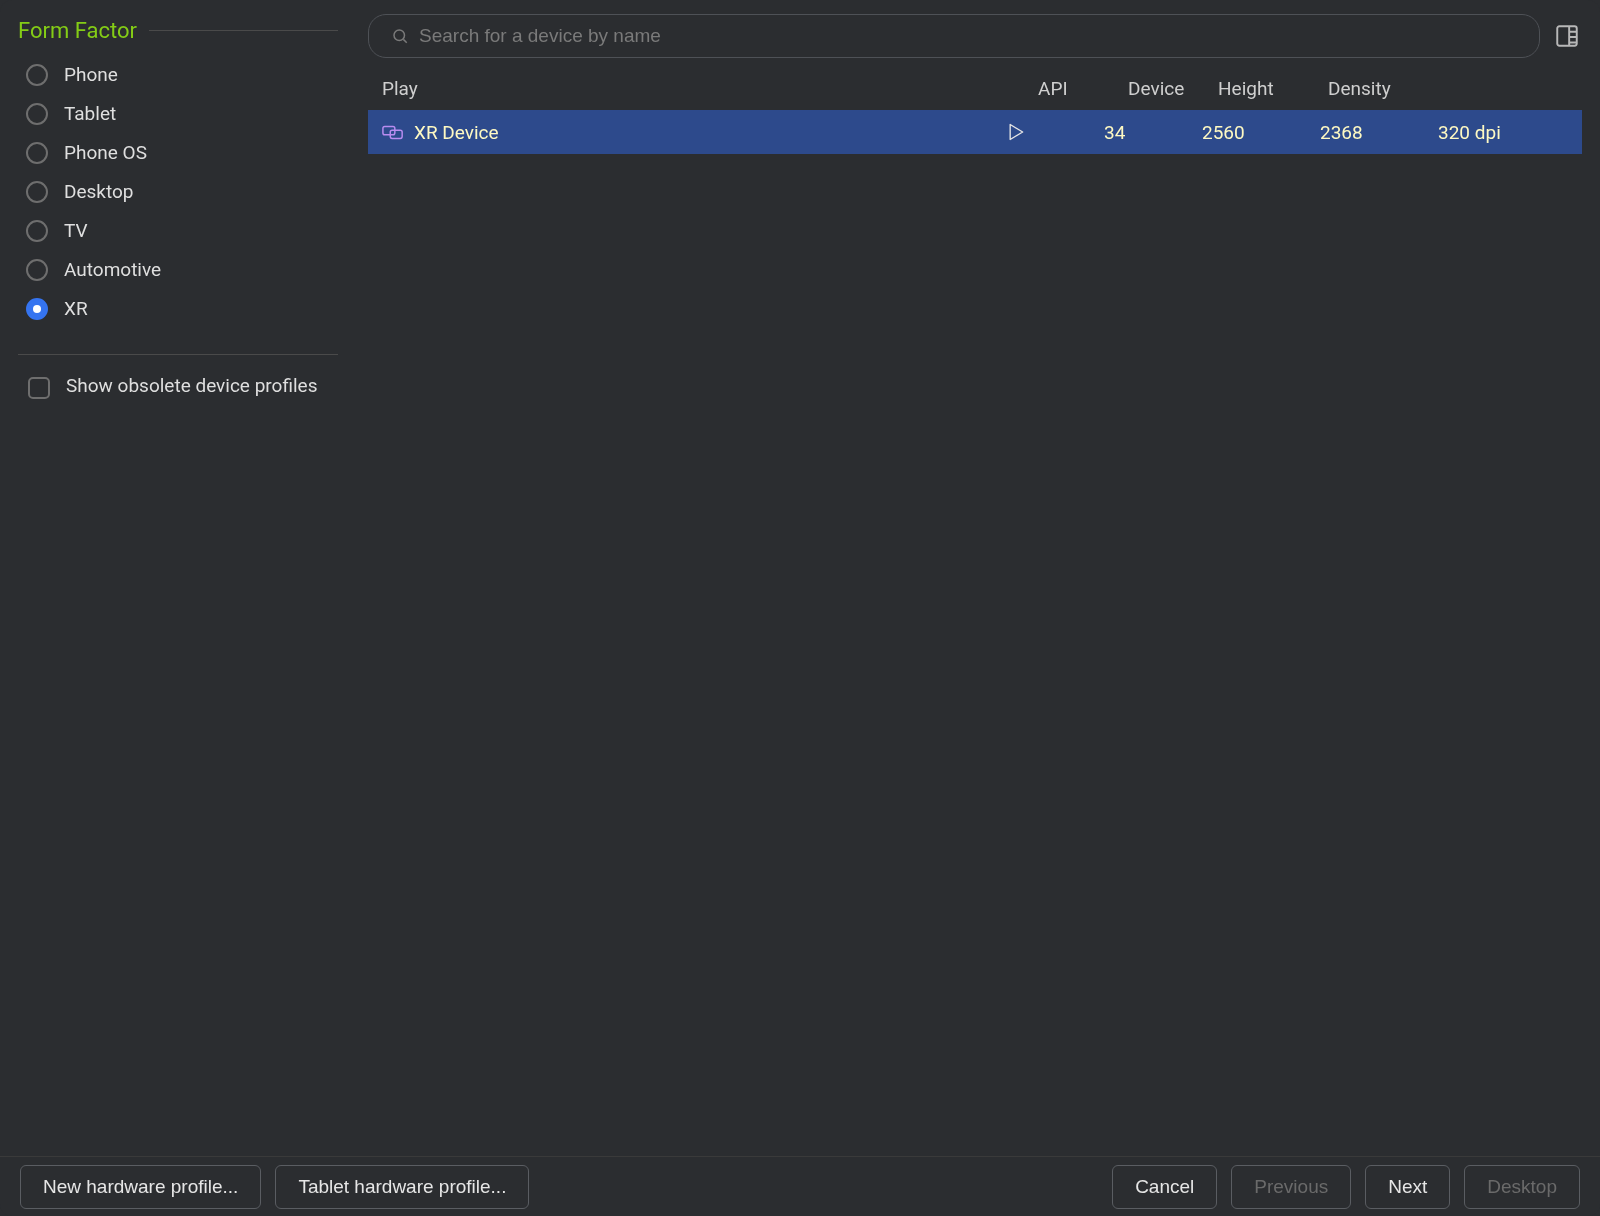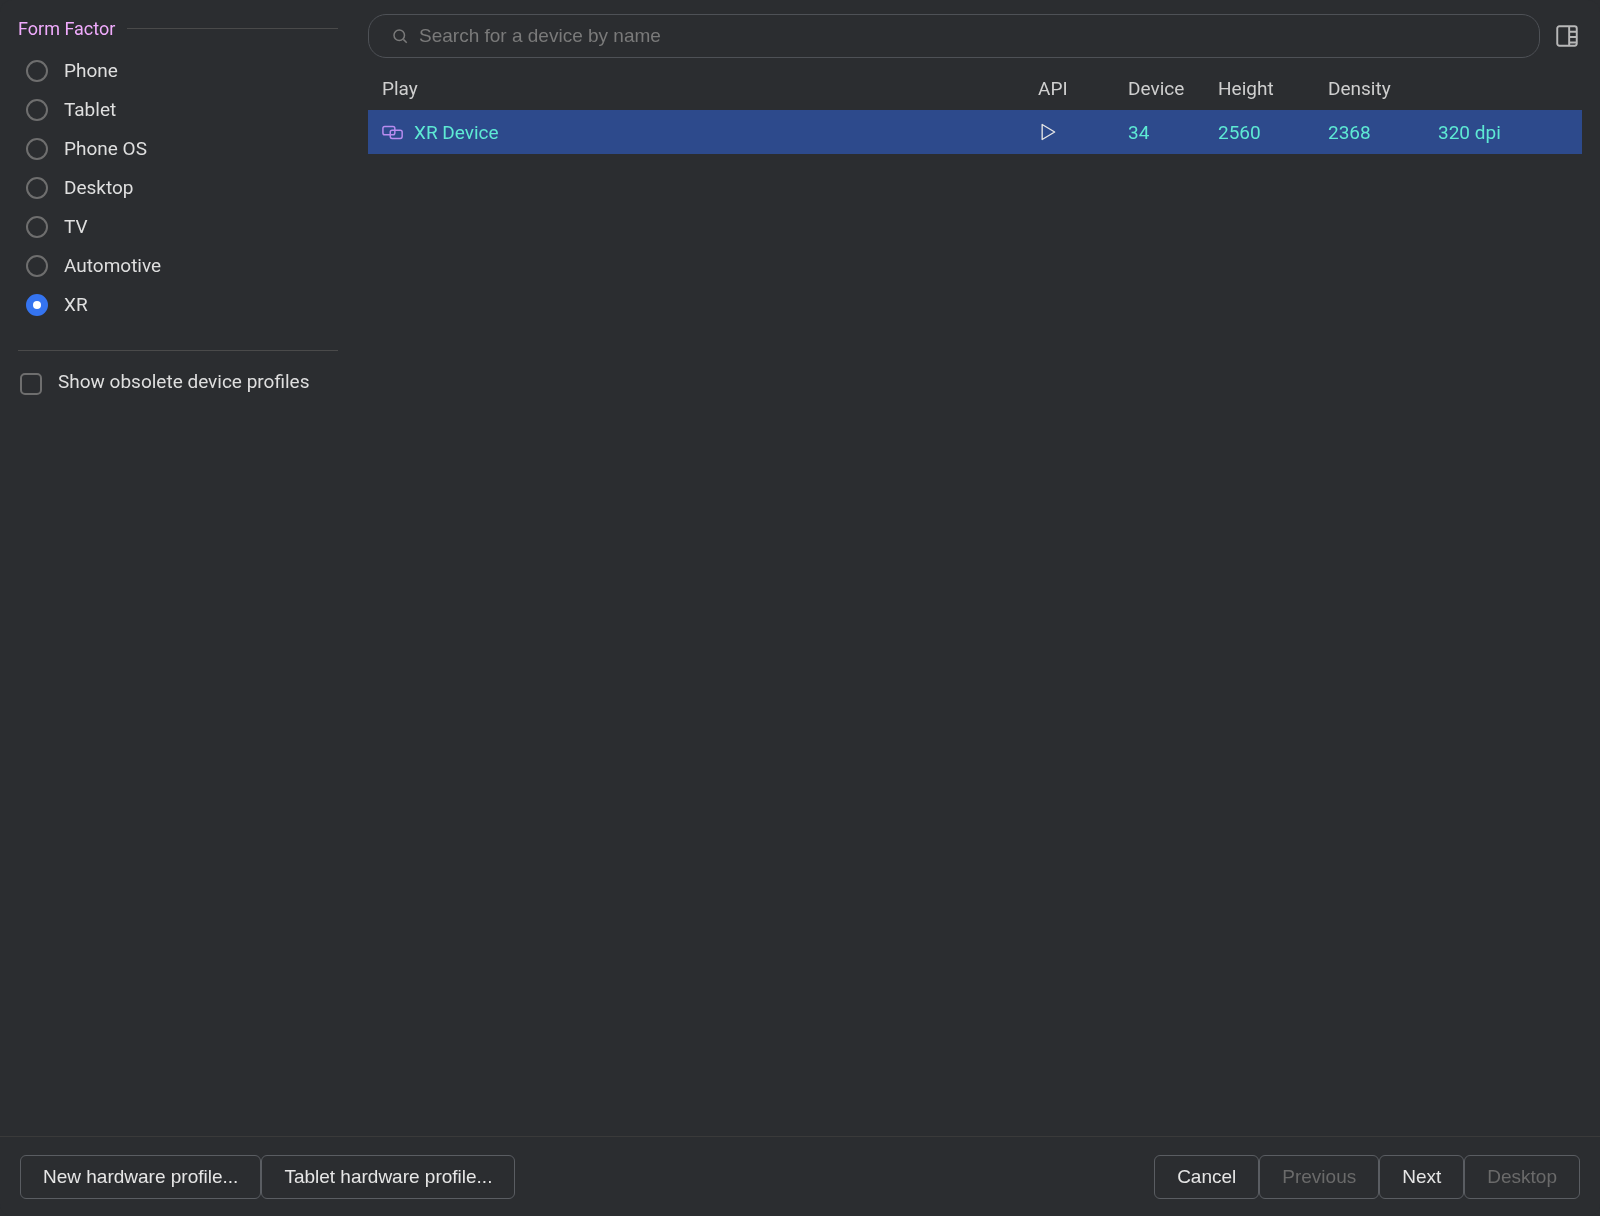--- a/index.html
+++ b/index.html
@@ -64,22 +64,22 @@
       display: flex;
       flex-direction: column;
       flex-shrink: 0;
     }
     .section-header {
       display: flex;
       align-items: center;
       margin-bottom: 14px;
     }
     .section-title {
-      font-size: 18px;
-      color: #f0abfc;
+      font-size: 22px;
+      color: #84cc16;
       white-space: nowrap;
     }
     .section-line {
       flex: 1;
       height: 1px;
       background: #4a4a4a;
       margin-left: 12px;
     }
     .radio-list {
       display: flex;
@@ -122,21 +122,21 @@
     }
     .hr {
       height: 1px;
       background: #4a4a4a;
       margin: 28px 0 18px 0;
     }
     .checkbox-row {
       display: flex;
       align-items: flex-start;
       gap: 16px;
-      margin-left: 2px;
+      margin-left: 10px;
       cursor: pointer;
     }
     .checkbox {
       width: 22px;
       height: 22px;
       border: 2px solid #6e6e6e;
       border-radius: 5px;
       flex-shrink: 0;
       margin-top: 4px;
     }
@@ -201,37 +201,39 @@
       padding: 0 14px;
       height: 44px;
     }
     .thead {
       color: #cfcfcf;
       font-size: 19px;
     }
     .thead .col-name { padding-left: 28px; }
     .trow {
       font-size: 19px;
-      color: #5eead4;
+      color: #fef9c3;
+      gap: 8px;
     }
     .trow.selected {
       background: #2d4a8c;
     }
     .cell { white-space: nowrap; }
     .col-play, .col-api, .col-width, .col-height, .col-density { text-align: left; }
     .name-cell {
       display: flex;
       align-items: center;
       gap: 10px;
     }
     .footer {
-      height: 80px;
+      height: 60px;
       display: flex;
       align-items: center;
       padding: 0 20px;
+      gap: 14px;
       border-top: 1px solid #3a3a3a;
       background: #2b2d30;
       flex-shrink: 0;
     }
     .footer-spacer { flex: 1; }
     .btn {
       height: 44px;
       padding: 0 22px;
       border: 1px solid #5a5d62;
       background: #2b2d30;

